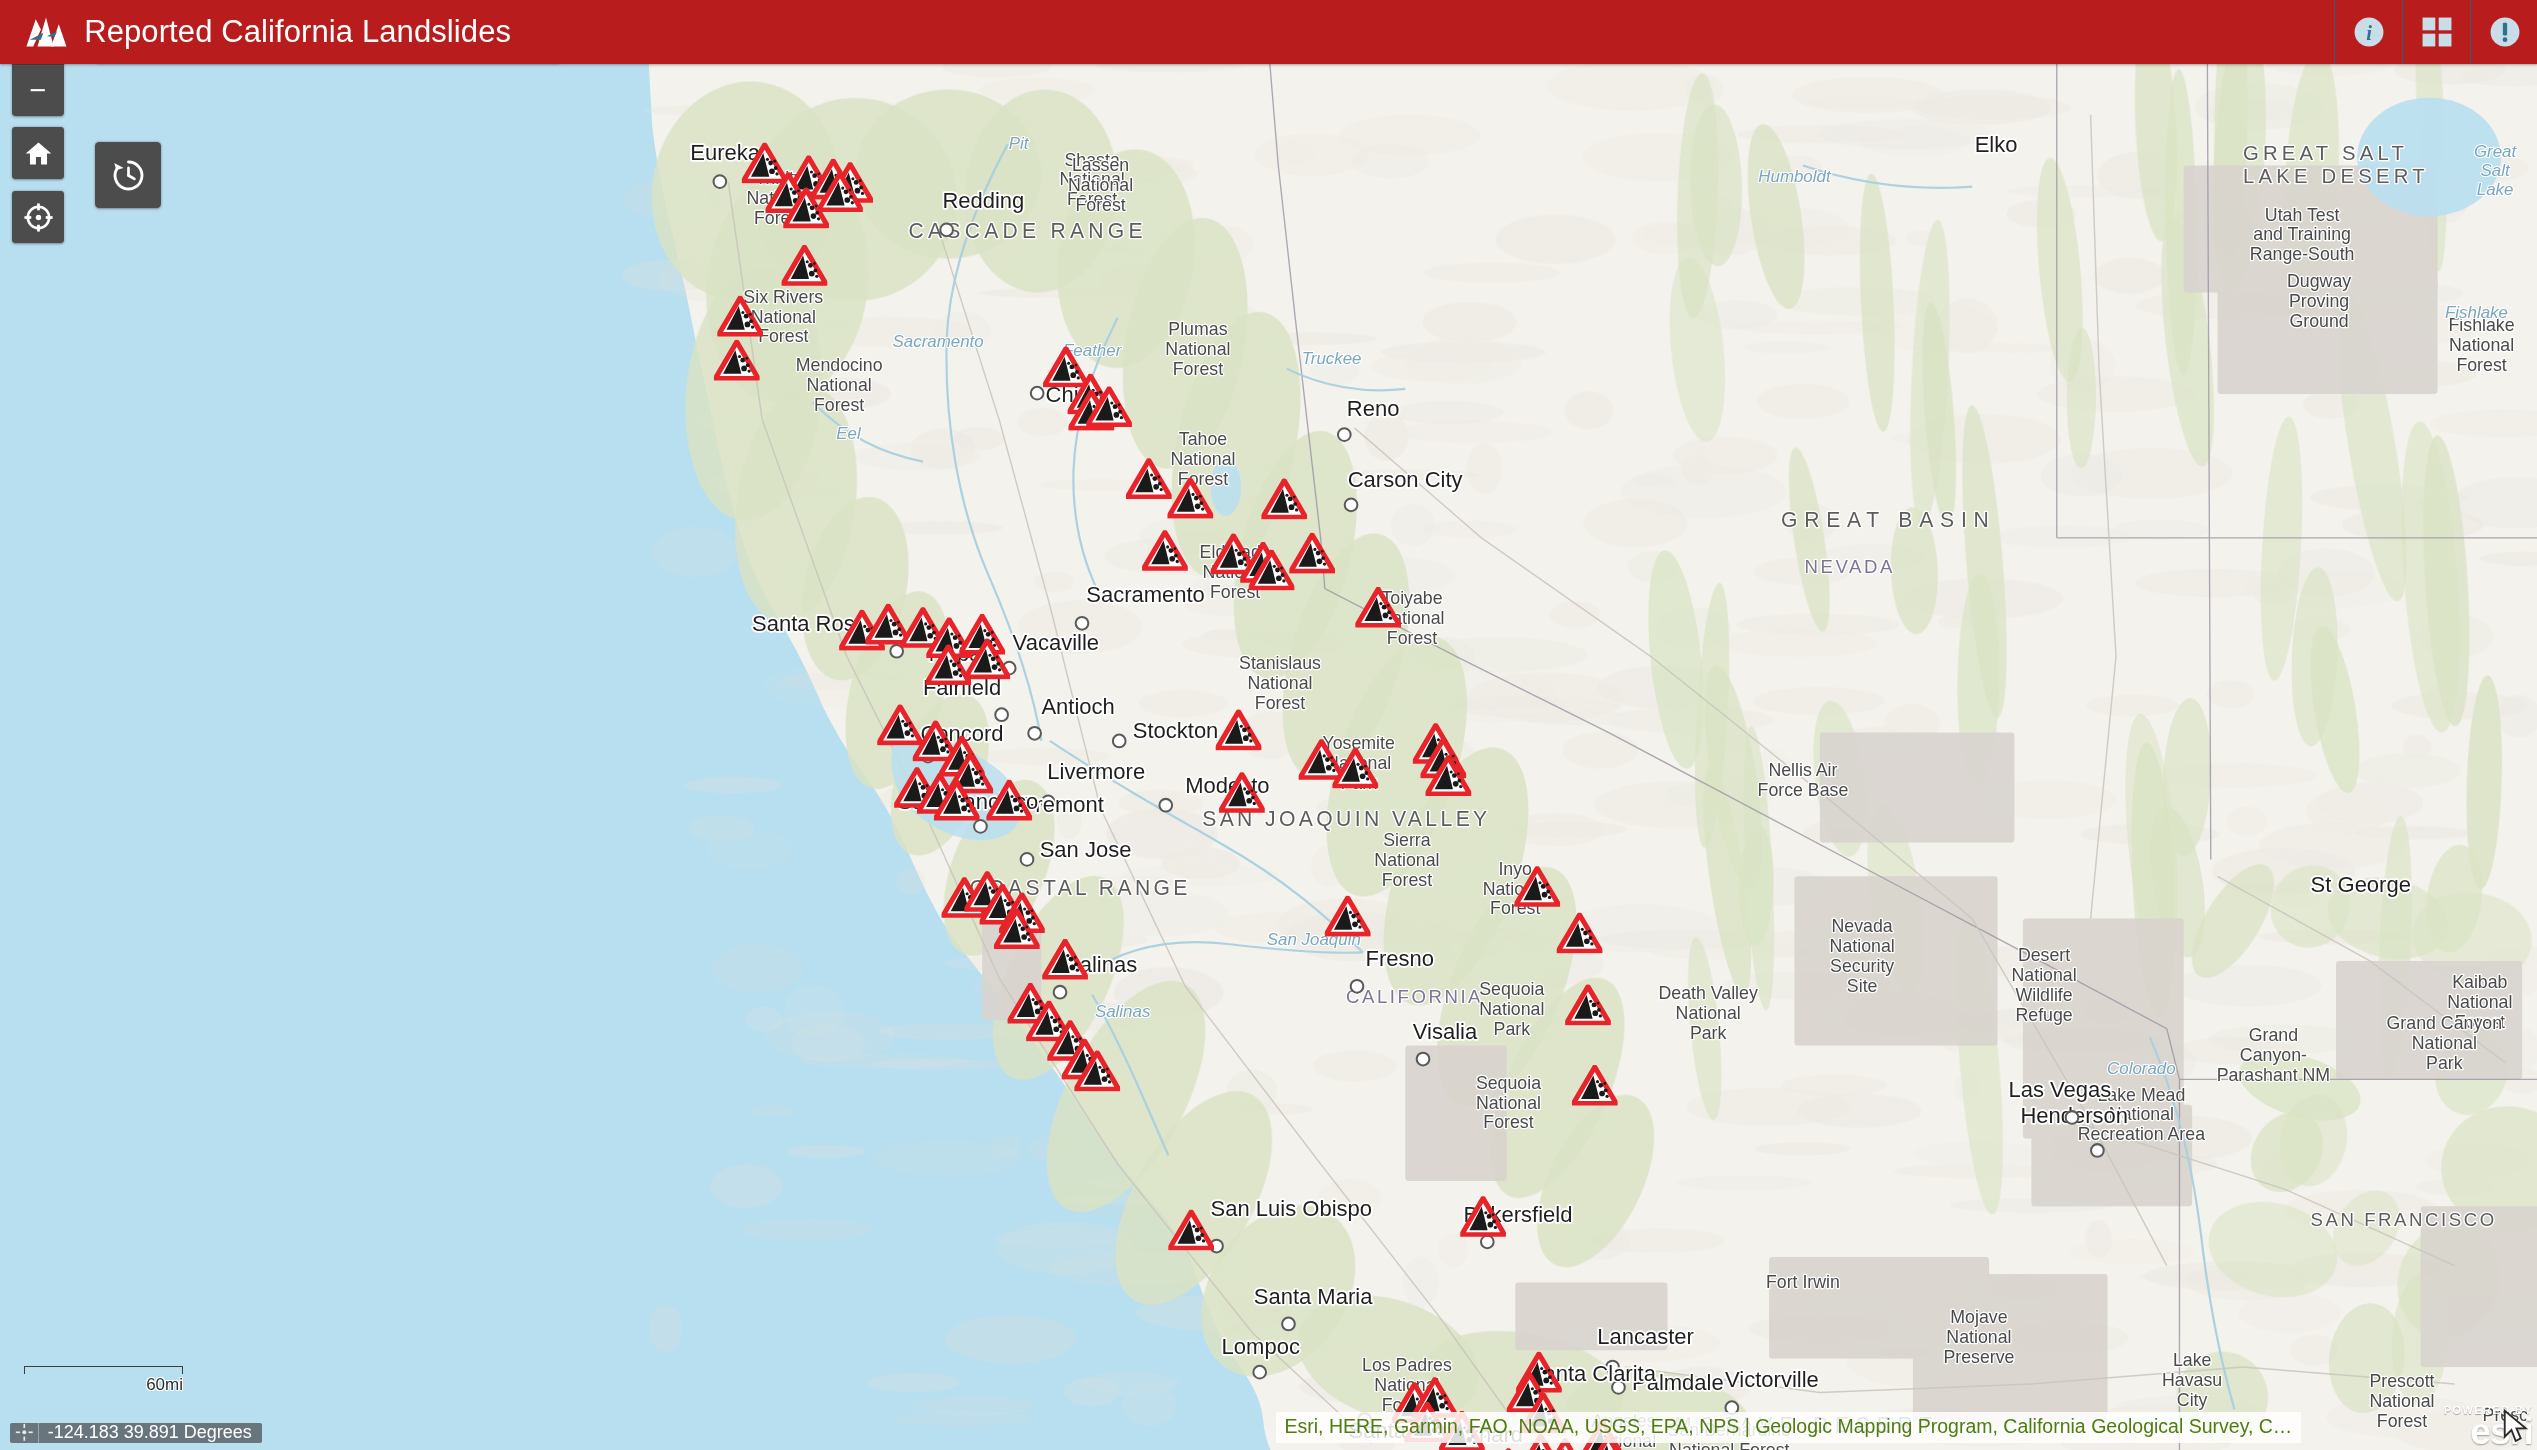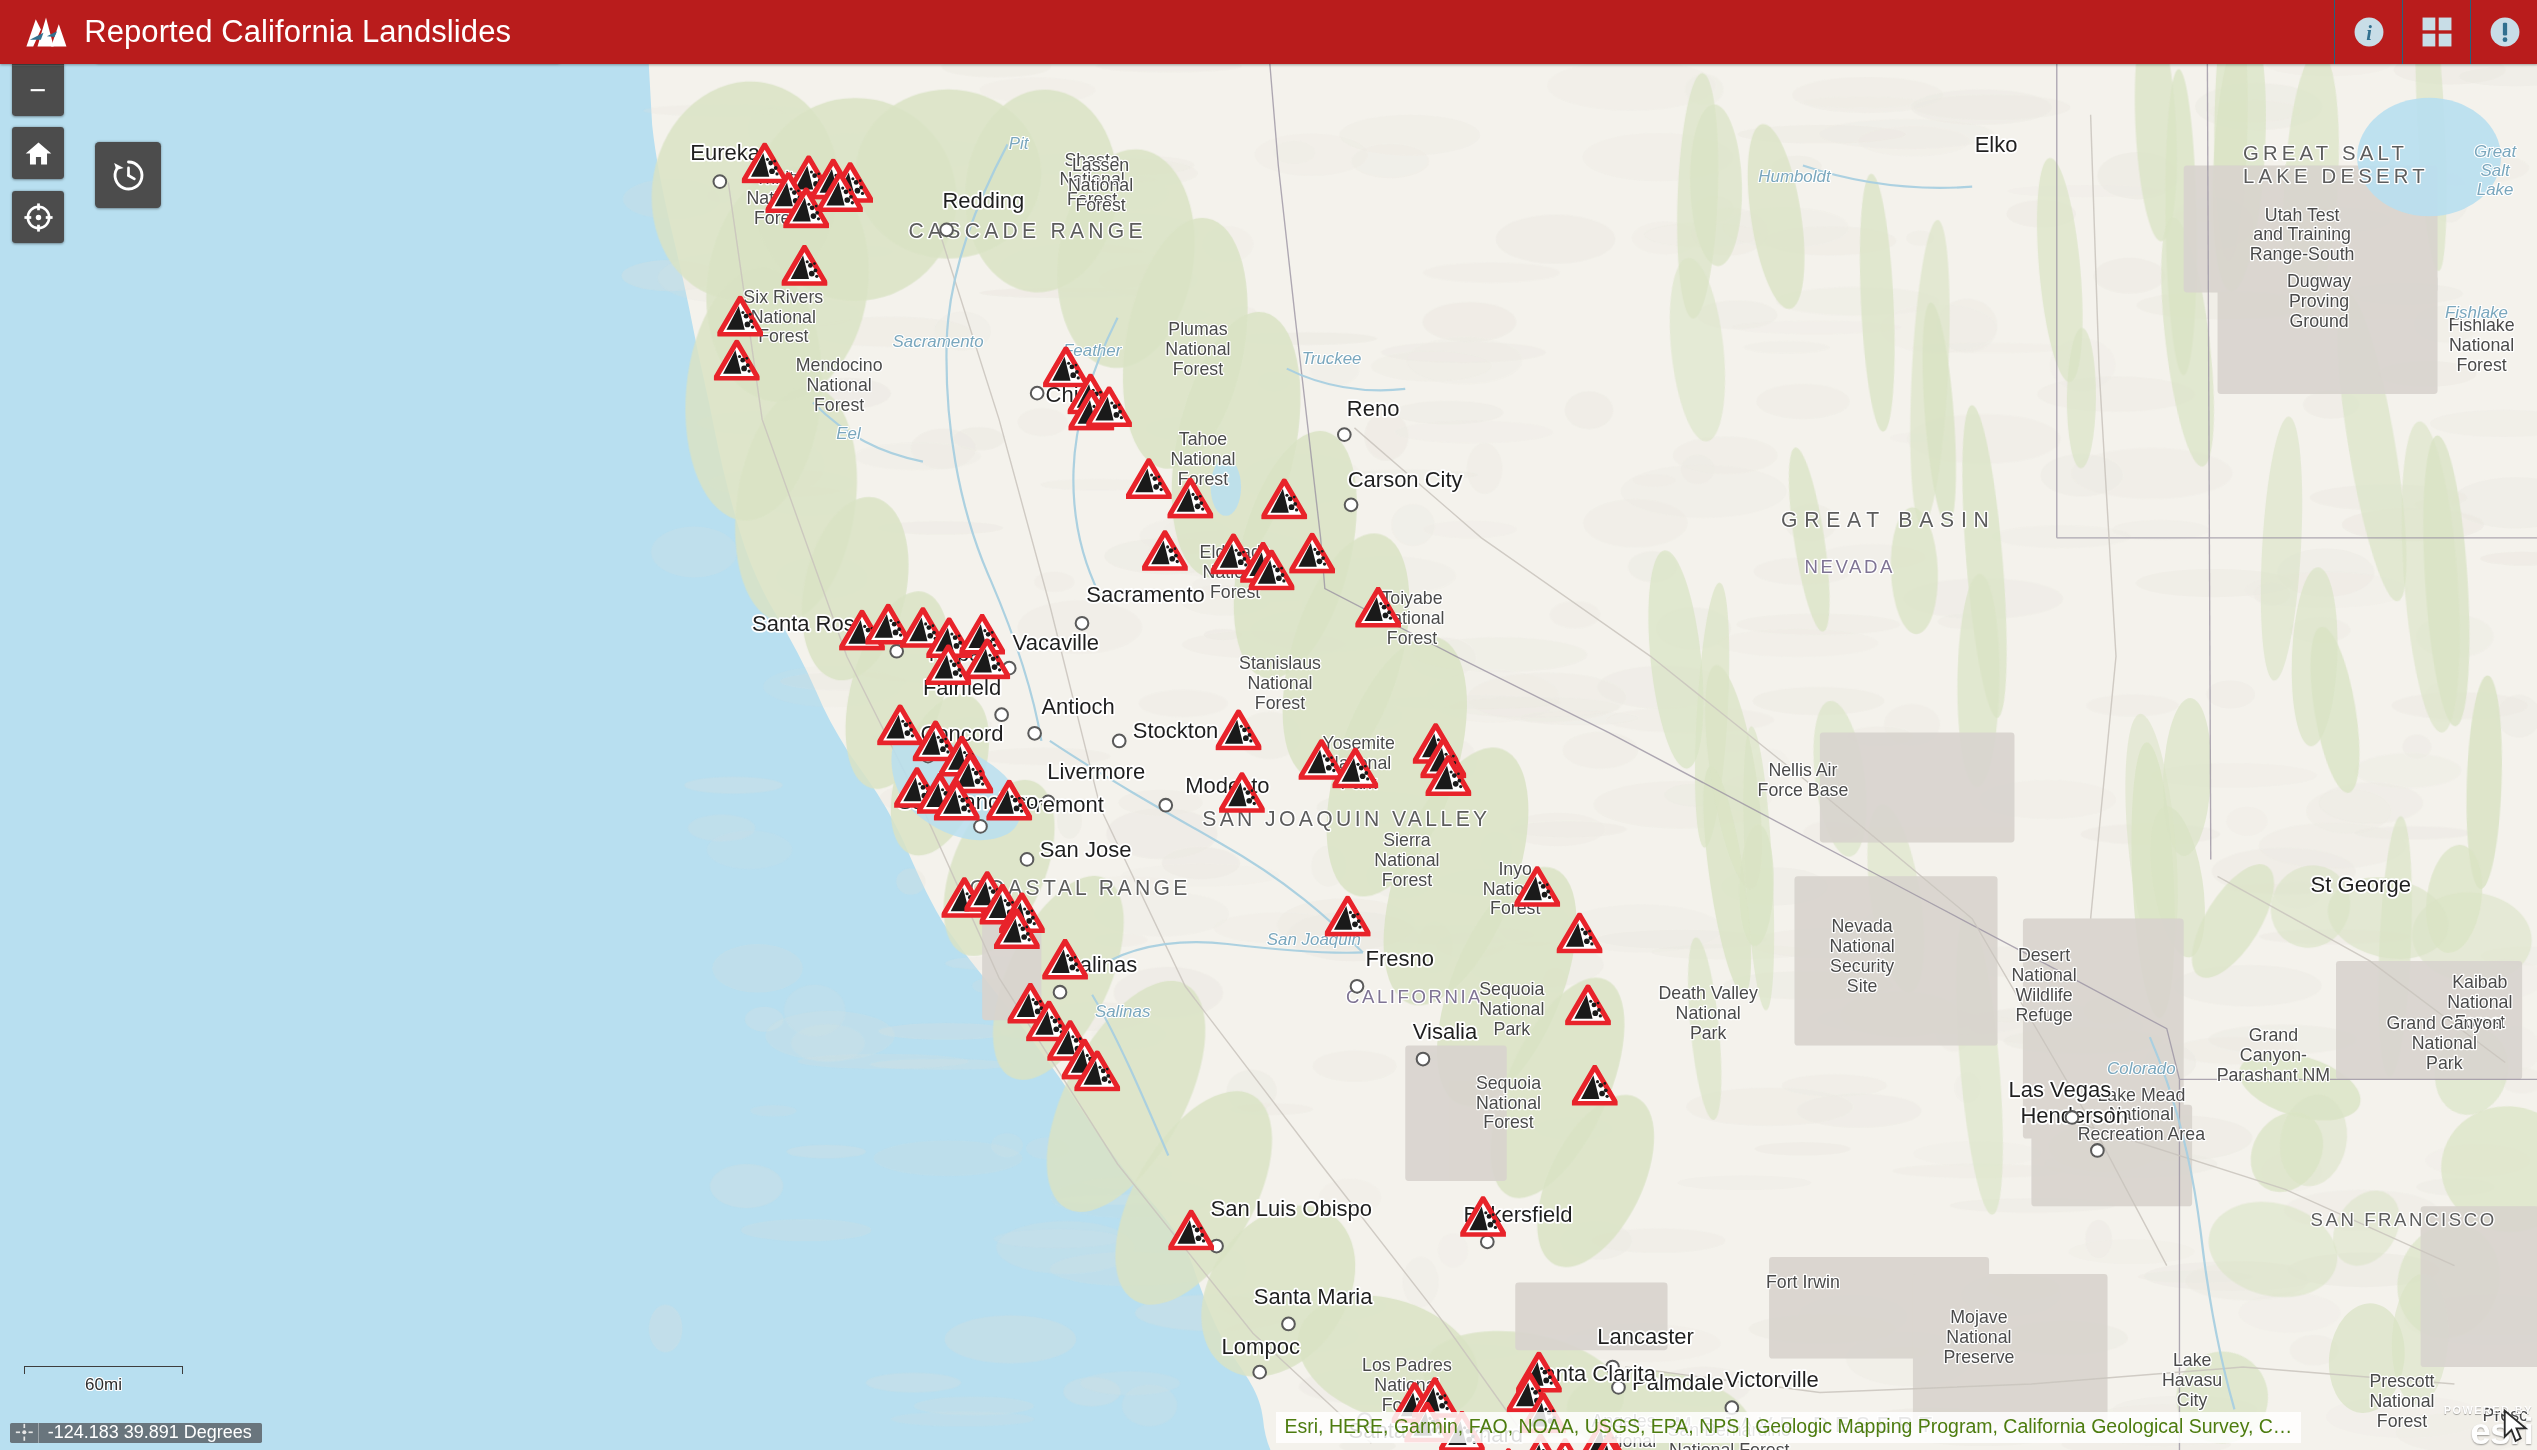--- a/index.html
+++ b/index.html
@@ -133,21 +133,21 @@
     width: 159px; height: 8.5px;
     border: 1.7px solid #3d3d3d;
     border-top: 1.7px solid #3d3d3d;
     border-bottom: none;
     border-left: 1.7px solid #3d3d3d;
     border-right: 1.7px solid #3d3d3d;
     background: transparent;
   }
   .scalebar-label {
     font-size: 17px; color: #2d2d2d;
-    text-align: center;
+    text-align: right;
     width: 159px;
     margin-top: 0.8px;
     text-shadow: 0.8px 0 0 #fff, -0.8px 0 0 #fff, 0 0.8px 0 #fff, 0 -0.8px 0 #fff,
                  0.8px 0.8px 0 #fff, -0.8px -0.8px 0 #fff, 0.8px -0.8px 0 #fff, -0.8px 0.8px 0 #fff;
   }
 
   .coords {
     position: absolute; left: 10.2px; bottom: 8.5px;
     height: 20px;
     display: flex; align-items: stretch;

